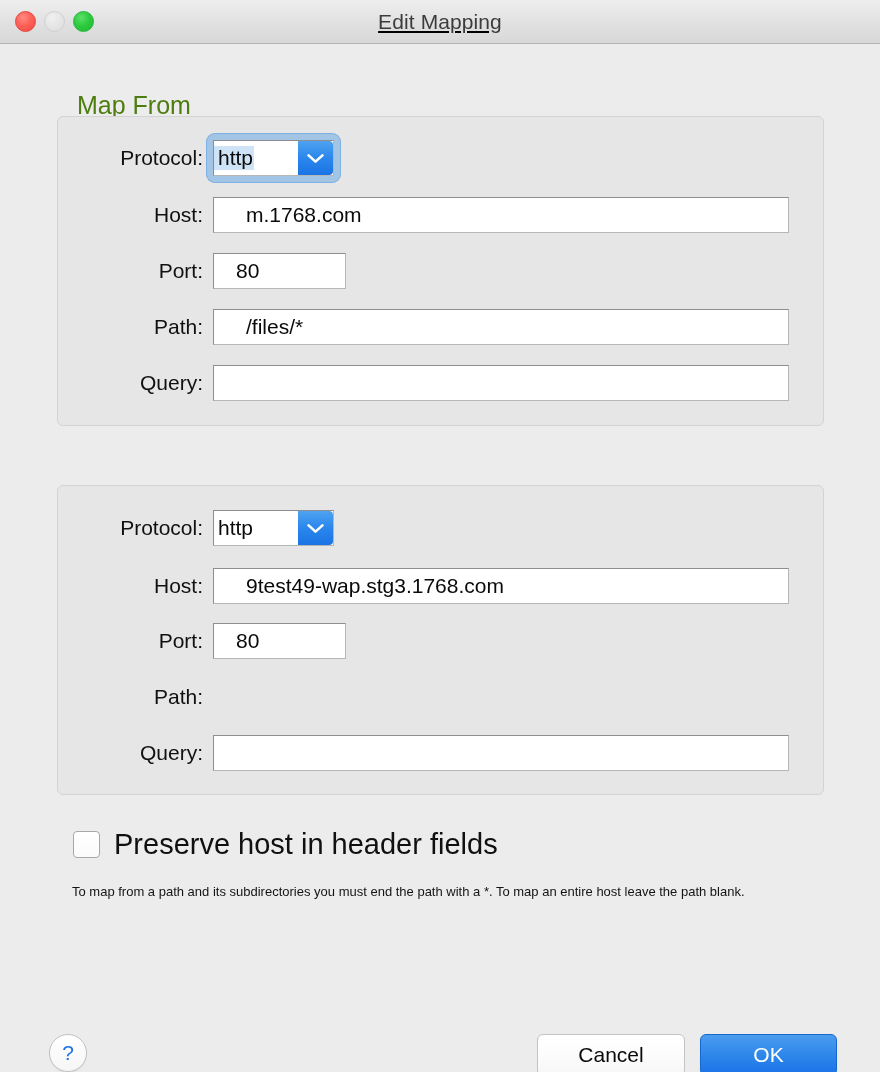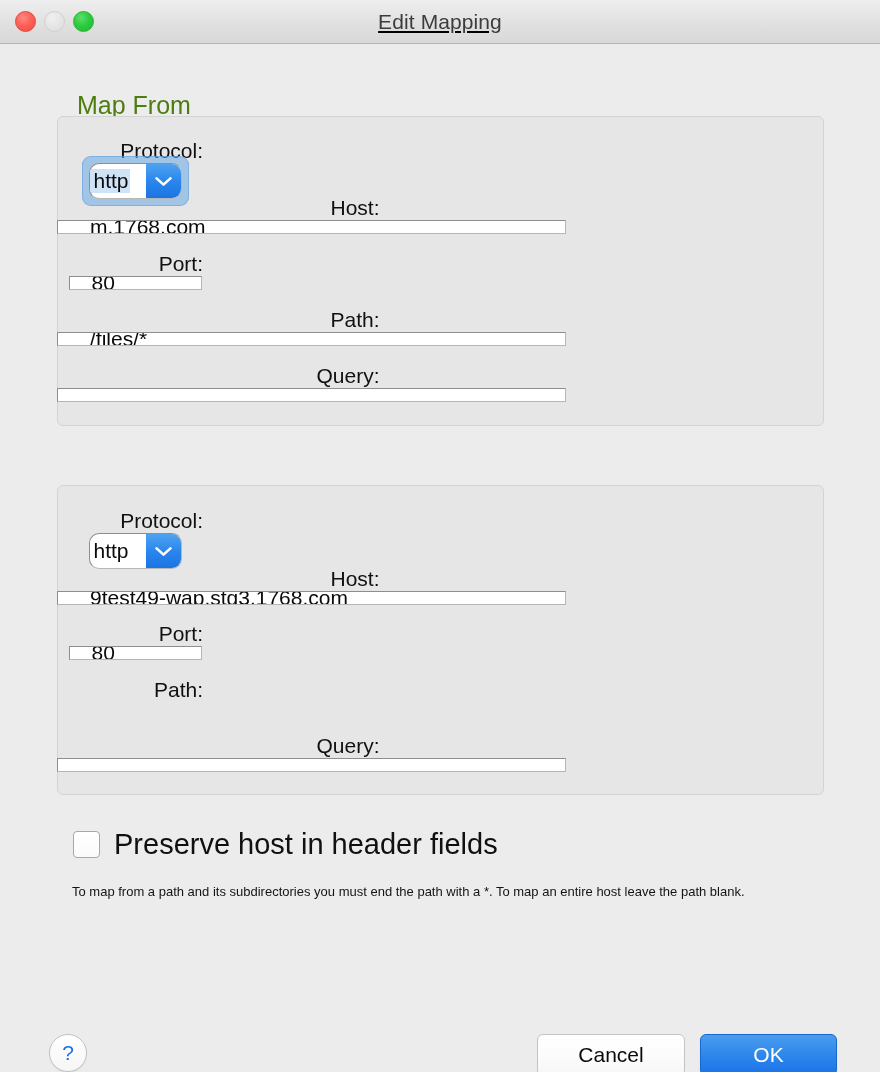--- a/index.html
+++ b/index.html
@@ -94,21 +94,20 @@
     border-radius: 6px;
     box-sizing: border-box;
   }
 
   .row {
     position: absolute;
     left: 0;
     display: flex;
     align-items: center;
     height: 38px;
-    flex-direction: column;
   }
   .field-label {
     width: 156px;
     text-align: right;
     padding-right: 10px;
     font-size: 21px;
     color: #101010;
     box-sizing: border-box;
     user-select: none;
     white-space: nowrap;
@@ -125,47 +124,47 @@
     border-right-color: #b6b6b6;
     box-sizing: border-box;
     display: flex;
     align-items: center;
     padding: 0 4px 0 5px;
     font-size: 21px;
     color: #0a0a0a;
     overflow: hidden;
     white-space: nowrap;
   }
-  .textfield.wide { width: 509px; padding-left: 32px; }
+  .textfield.wide { width: 576px; padding-left: 32px; }
   .textfield.narrow { width: 133px; padding-left: 22px; }
 
   
   .popup-wrap {
     position: relative;
     display: inline-flex;
     align-items: center;
   }
   .popup-wrap.focused {
     padding: 7px;
     margin: -7px;
     border-radius: 9px;
     background: rgba(106,169,229,0.55);
     box-shadow: 0 0 0 1px rgba(90,155,220,0.5) inset;
   }
   .popup {
     position: relative;
-    width: 93px;
+    width: 121px;
     height: 36px;
     background: #ffffff;
     border: 1px solid #9a9a9a;
     border-top-color: #8e8e8e;
     border-left-color: #8e8e8e;
     border-bottom-color: #b6b6b6;
     border-right-color: #b6b6b6;
-    border-radius: 10px;
+    border-radius: 0;
     box-sizing: border-box;
     display: flex;
     align-items: center;
     overflow: hidden;
   }
   .popup-value {
     flex: 1 1 auto;
     font-size: 21px;
     color: #0a0a0a;
     padding-left: 4px;

